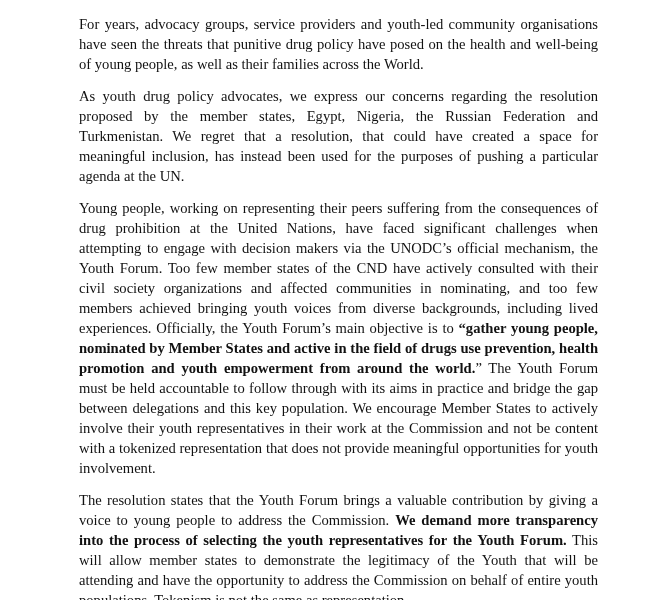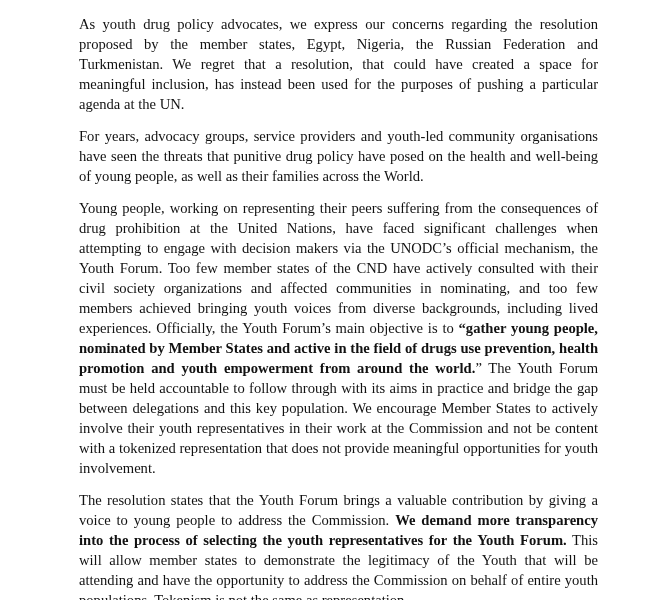--- a/index.html
+++ b/index.html
@@ -32,21 +32,21 @@
   }
   .para.nogap {
     margin-bottom: 0;
   }
   b { font-weight: bold; }
 </style>
 </head>
 <body>
 
 <div class="page">
+  <p class="para gap"><span>For years, advocacy groups, service providers and youth-led community organisations have seen the threats that punitive drug policy have posed on the health and well-being of young people, as well as their families across the World.</span></p>
+
   <p class="para gap"><span>As youth drug policy advocates, we express our concerns regarding the resolution proposed by the member states, Egypt, Nigeria, the Russian Federation and Turkmenistan. We regret that a resolution, that could have created a space for meaningful inclusion, has instead been used for the purposes of pushing a particular agenda at the UN.</span></p>
-
-  <p class="para gap"><span>For years, advocacy groups, service providers and youth-led community organisations have seen the threats that punitive drug policy have posed on the health and well-being of young people, as well as their families across the World.</span></p>
 
   <p class="para gap"><span>Young people, working on representing their peers suffering from the consequences of drug prohibition at the United Nations, have faced significant challenges when attempting to engage with decision makers via the UNODC’s official mechanism, the Youth Forum. Too few member states of the CND have actively consulted with their civil society organizations and affected communities in nominating, and too few members achieved bringing youth voices from diverse backgrounds, including lived experiences. Officially, the Youth Forum’s main objective is to </span><b>“gather young people, nominated by Member States and active in the field of drugs use prevention, health promotion and youth empowerment from around the world.</b><span>” The Youth Forum must be held accountable to follow through with its aims in practice and bridge the gap between delegations and this key population. We encourage Member States to actively involve their youth representatives in their work at the Commission and not be content with a tokenized representation that does not provide meaningful opportunities for youth involvement.</span></p>
 
   <p class="para nogap"><span>The resolution states that the Youth Forum brings a valuable contribution by giving a voice to young people to address the Commission. </span><b>We demand more transparency into the process of selecting the youth representatives for the Youth Forum.</b><span> This will allow member states to demonstrate the legitimacy of the Youth that will be attending and have the opportunity to address the Commission on behalf of entire youth populations. Tokenism is not the same as representation.</span></p>
 
 </div>
 
 </body></html>

